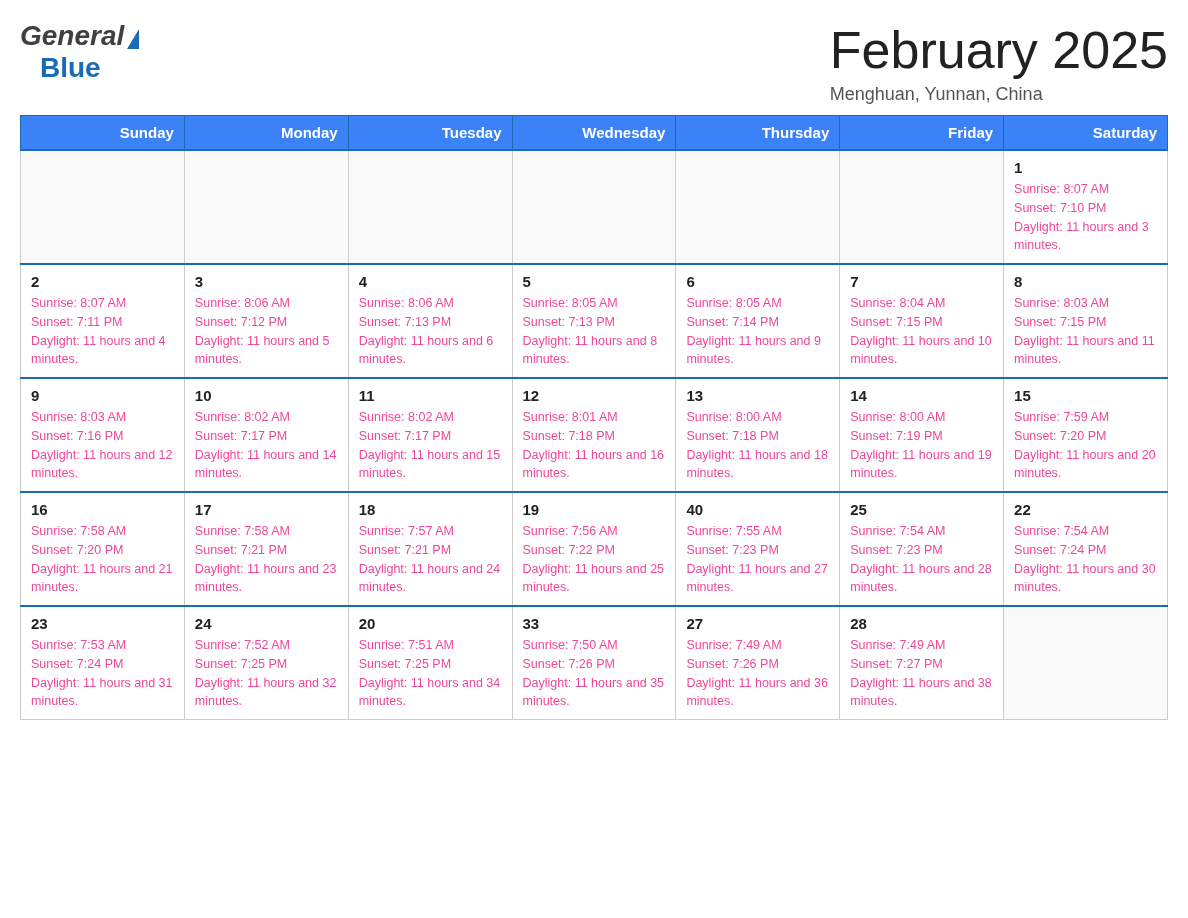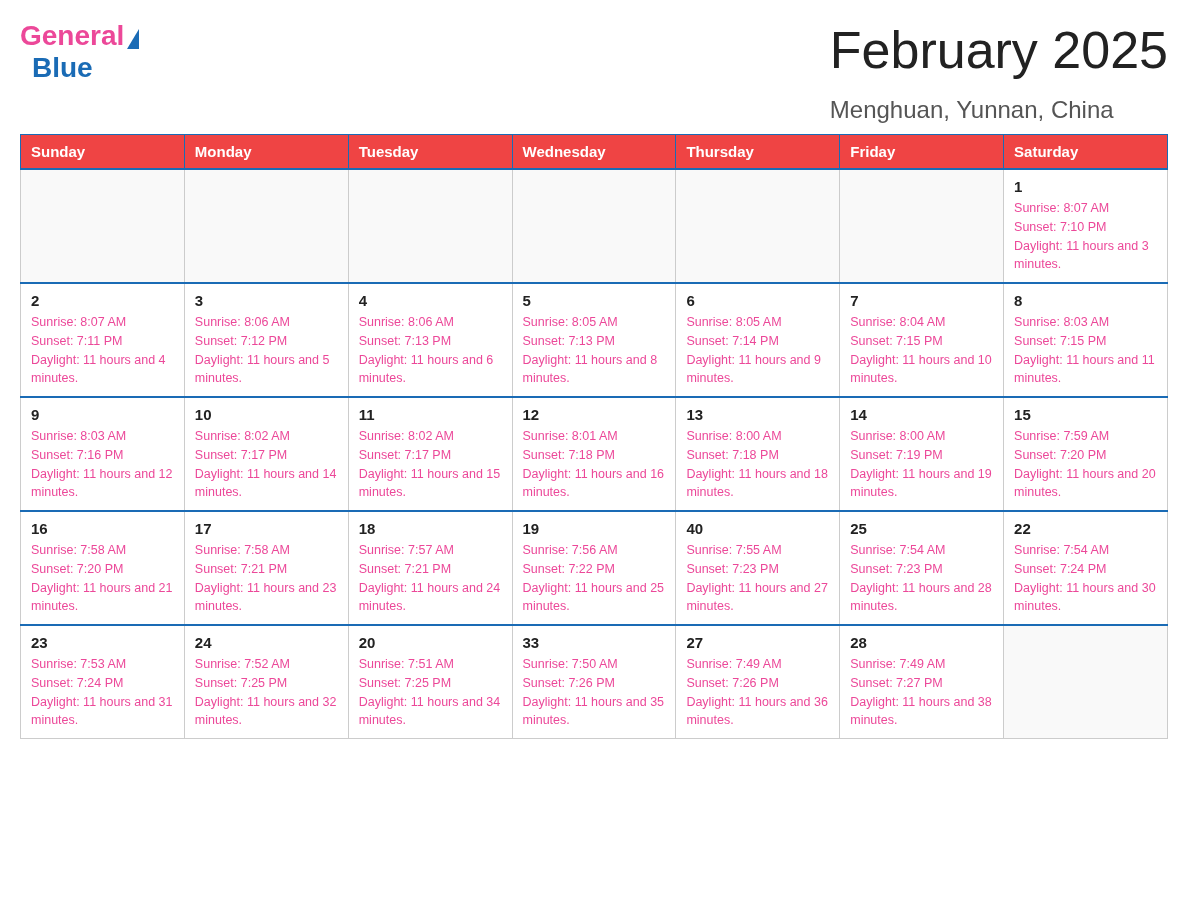--- a/index.html
+++ b/index.html
@@ -17,36 +17,36 @@
       margin-bottom: 10px;
     }
     .title-block {
     }
     .title-month {
       font-size: 52px;
       font-weight: normal;
       color: #222;
     }
     .title-location {
-      font-size: 24px;
+      font-size: 18px;
       color: #555;
-      margin-top: 16px;
+      margin-top: 4px;
     }
     .calendar {
       width: 100%;
       border-collapse: collapse;
       margin-top: 10px;
     }
     .calendar th {
-      background-color: #ef4444;
+      background-color: #3b82f6;
       color: #fff;
       font-size: 15px;
       font-weight: bold;
       padding: 8px 10px;
-      text-align: left;
+      text-align: right;
       border: 1px solid #1a6bb5;
     }
     .calendar td {
       vertical-align: top;
       padding: 8px 10px;
       border: 1px solid #ccc;
       width: calc(100% / 7);
       min-height: 110px;
       font-size: 13px;
       color: #333;
@@ -77,25 +77,25 @@
       display: flex;
       align-items: center;
     }
   </style>
 </head>
 <body>
 
 <div class="header">
   <div class="logo-wrapper">
     <div class="logo-row1">
-      <span style="font-size:28px;font-weight:bold;color:#ec4899;">General</span>
+      <span style="font-size:28px;font-weight:bold;color:#404040;font-style:italic;">General</span>
       <span style="display:inline-block;width:0;height:0;border-left:12px solid transparent;border-right:0px solid transparent;border-bottom:20px solid #1a6bb5;margin-left:3px;margin-top:6px;"></span>
     </div>
     <div>
-      <span style="font-size:28px;font-weight:bold;color:#1a6bb5;margin-left:12px;">Blue</span>
+      <span style="font-size:28px;font-weight:bold;color:#1a6bb5;margin-left:20px;">Blue</span>
     </div>
   </div>
   <div class="title-block">
     <div class="title-month">February 2025</div>
     <div class="title-location">Menghuan, Yunnan, China</div>
   </div>
 </div>
 
 <table class="calendar">
   <thead>

